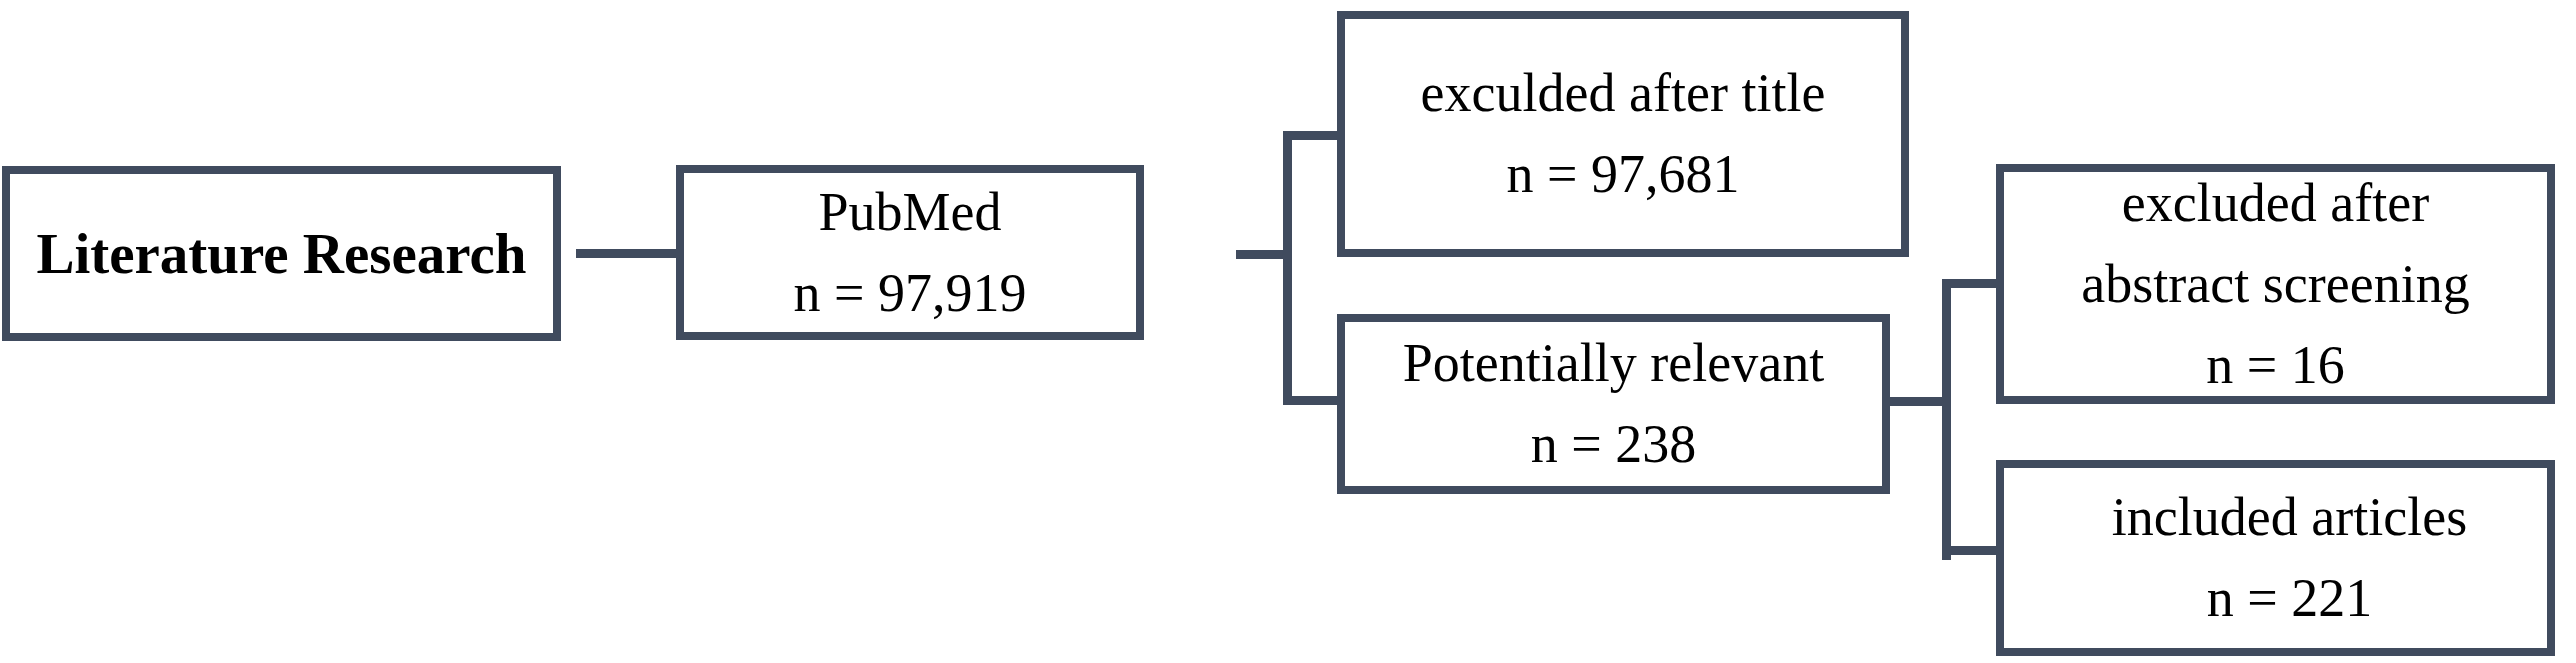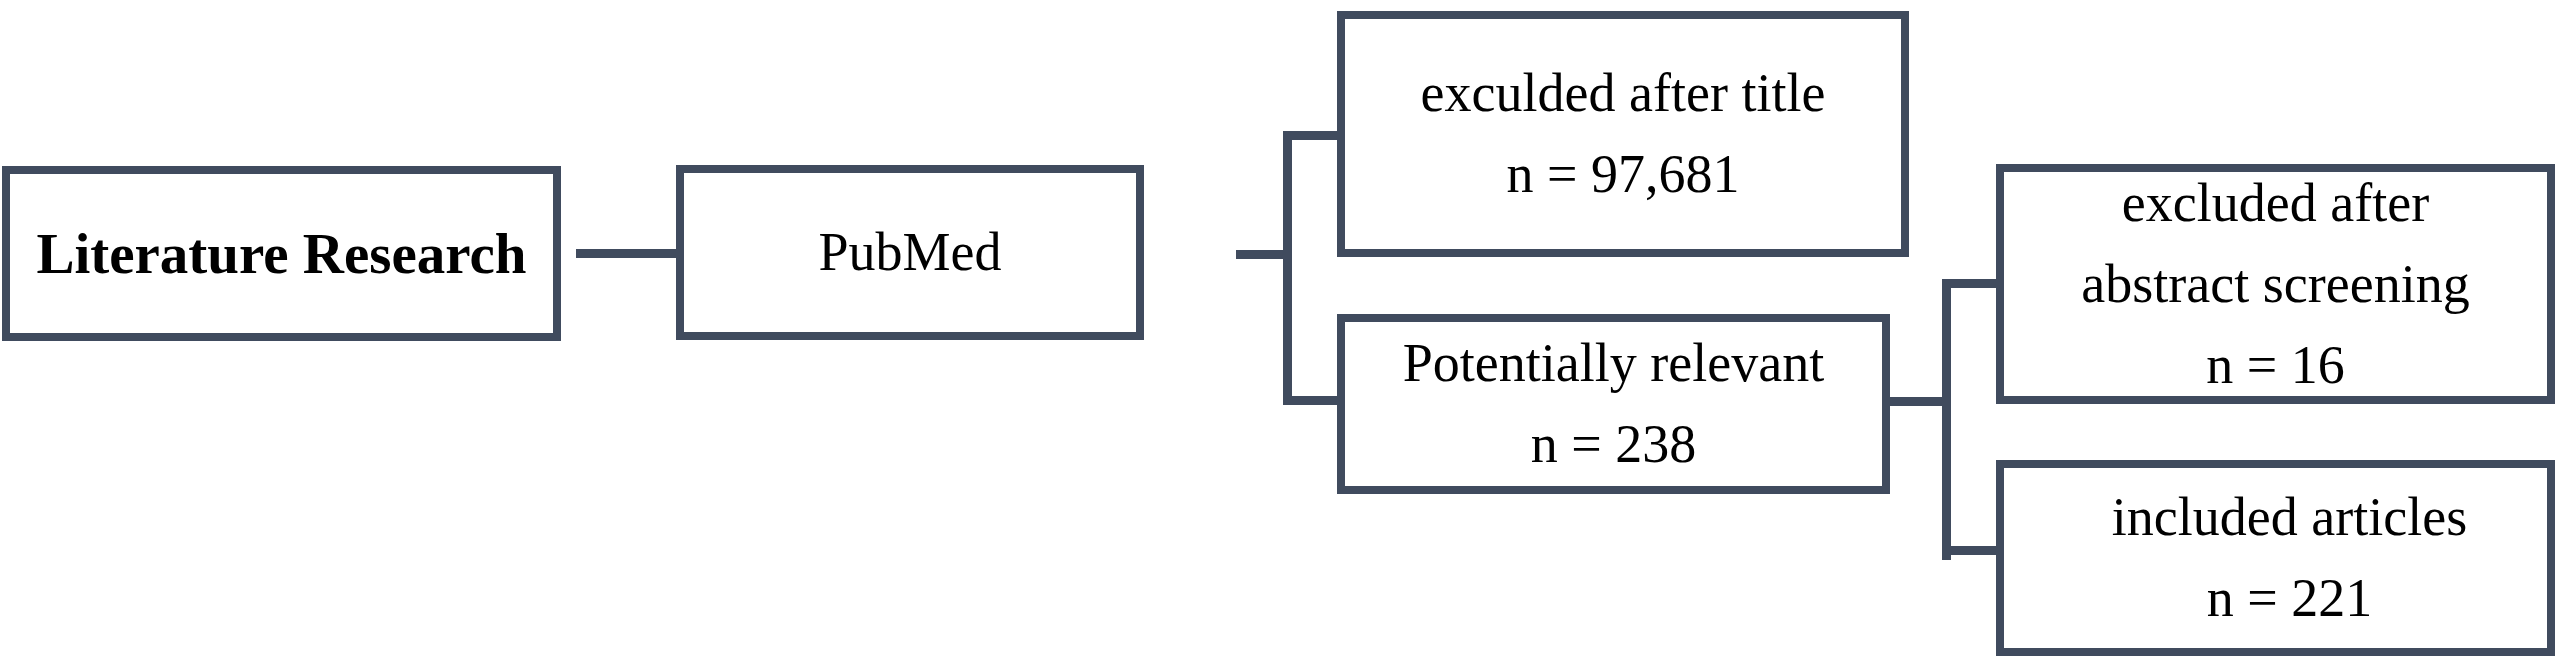--- a/index.html
+++ b/index.html
@@ -70,20 +70,21 @@
   <div class="conn branch-2-vertical"></div>
   <div class="conn stub-branch2-top"></div>
   <div class="conn stub-branch2-bottom"></div>
 
   <div class="box box-literature">
     <div class="line">Literature Research</div>
   </div>
 
   <div class="box box-pubmed">
     <div class="line">PubMed</div>
+    <div class="line">n = 97,919</div>
   </div>
 
   <div class="box box-excluded-title">
     <div class="line">exculded after title</div>
     <div class="line">n = 97,681</div>
   </div>
 
   <div class="box box-potentially">
     <div class="line">Potentially relevant</div>
     <div class="line">n = 238</div>

